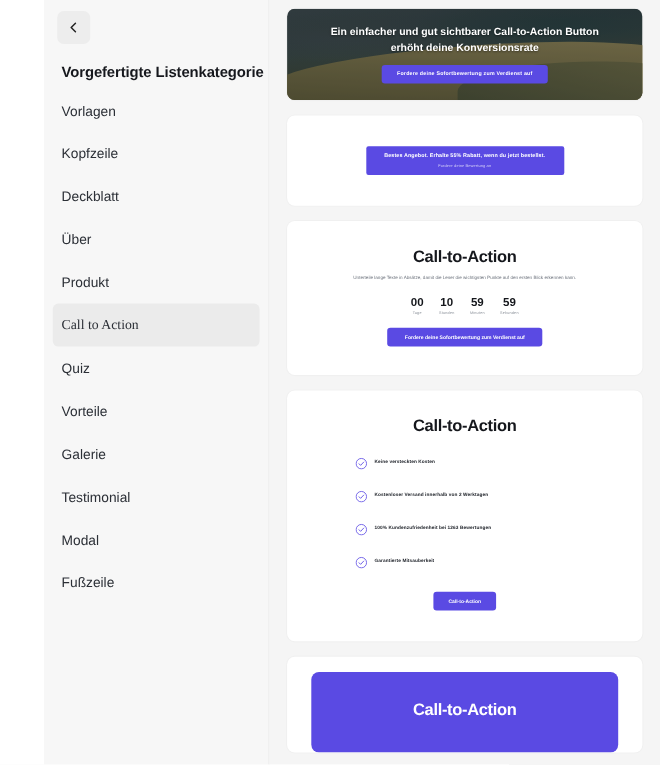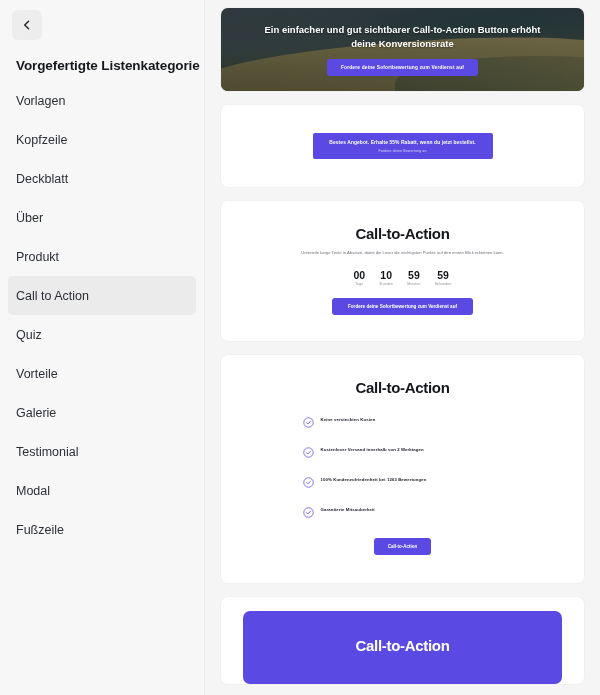--- a/index.html
+++ b/index.html
@@ -12,20 +12,21 @@
   .app { display: flex; width: 600px; height: 695px; }
 
   
   .sidebar {
     width: 205px; height: 695px;
     background: #f7f7f7;
     border-right: 1px solid #ebebeb;
     padding: 0;
     flex: 0 0 205px;
     overflow: hidden;
+    margin-left: 40px;
   }
   .back-row { padding: 10px 0 0 12px; }
   .back-btn {
     width: 30px; height: 30px;
     border-radius: 6px;
     background: #ededed;
     display: flex; align-items: center; justify-content: center;
     cursor: pointer;
   }
   .back-btn svg { display: block; }
@@ -39,21 +40,21 @@
   .side-list { padding: 0 8px; }
   .side-item {
     height: 39px;
     display: flex; align-items: center;
     padding-left: 8px;
     font-size: 12.5px;
     color: #2b2f36;
     border-radius: 5px;
     cursor: pointer;
   }
-  .side-item.active { background: #ebebeb; }
+  .side-item.active { background: #ebebeb; font-family: Liberation Serif, serif; }
 
   
   .main {
     flex: 1 1 auto;
     background: #f5f5f5;
     padding: 8px 16px 0 16px;
     overflow: hidden;
   }
   .card {
     background: #ffffff;

